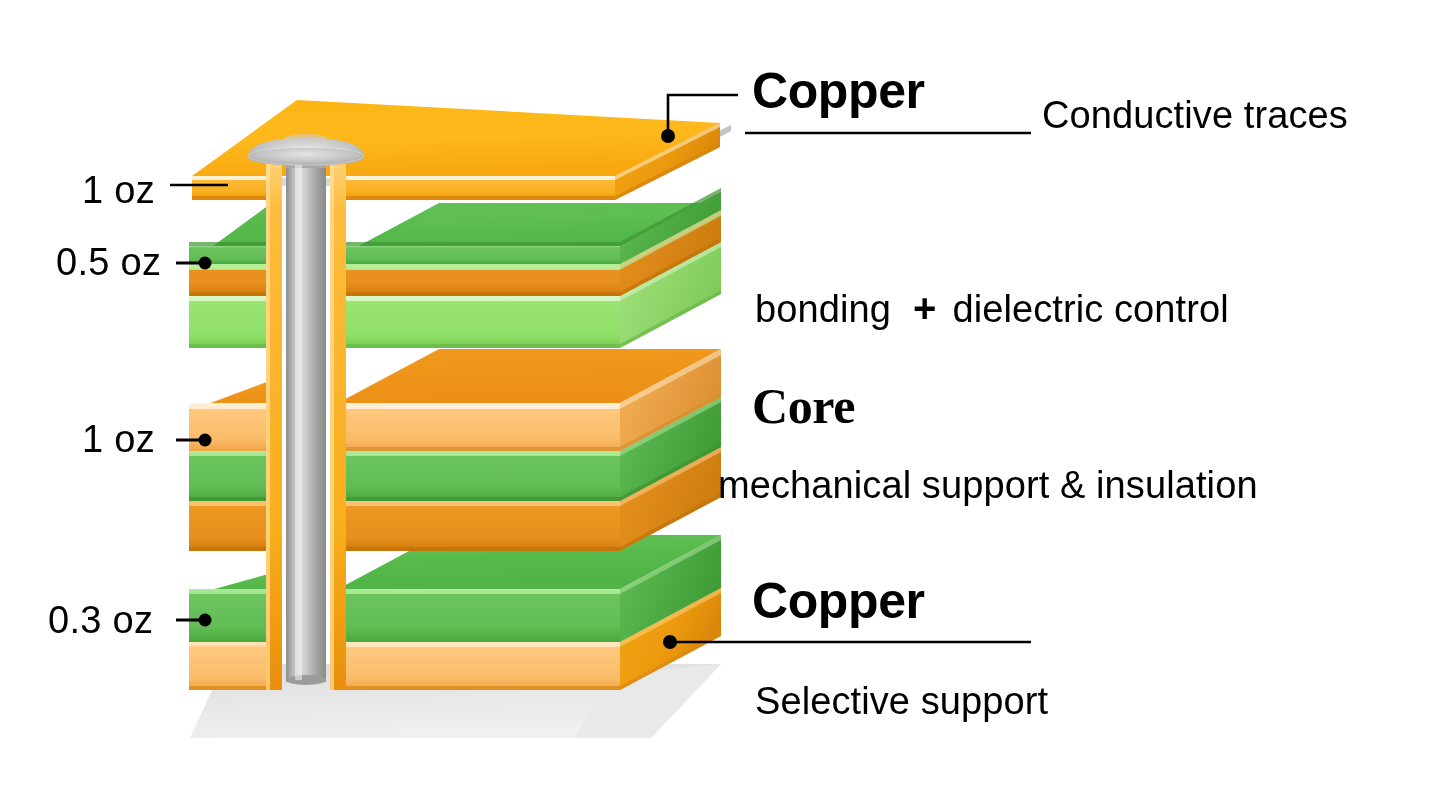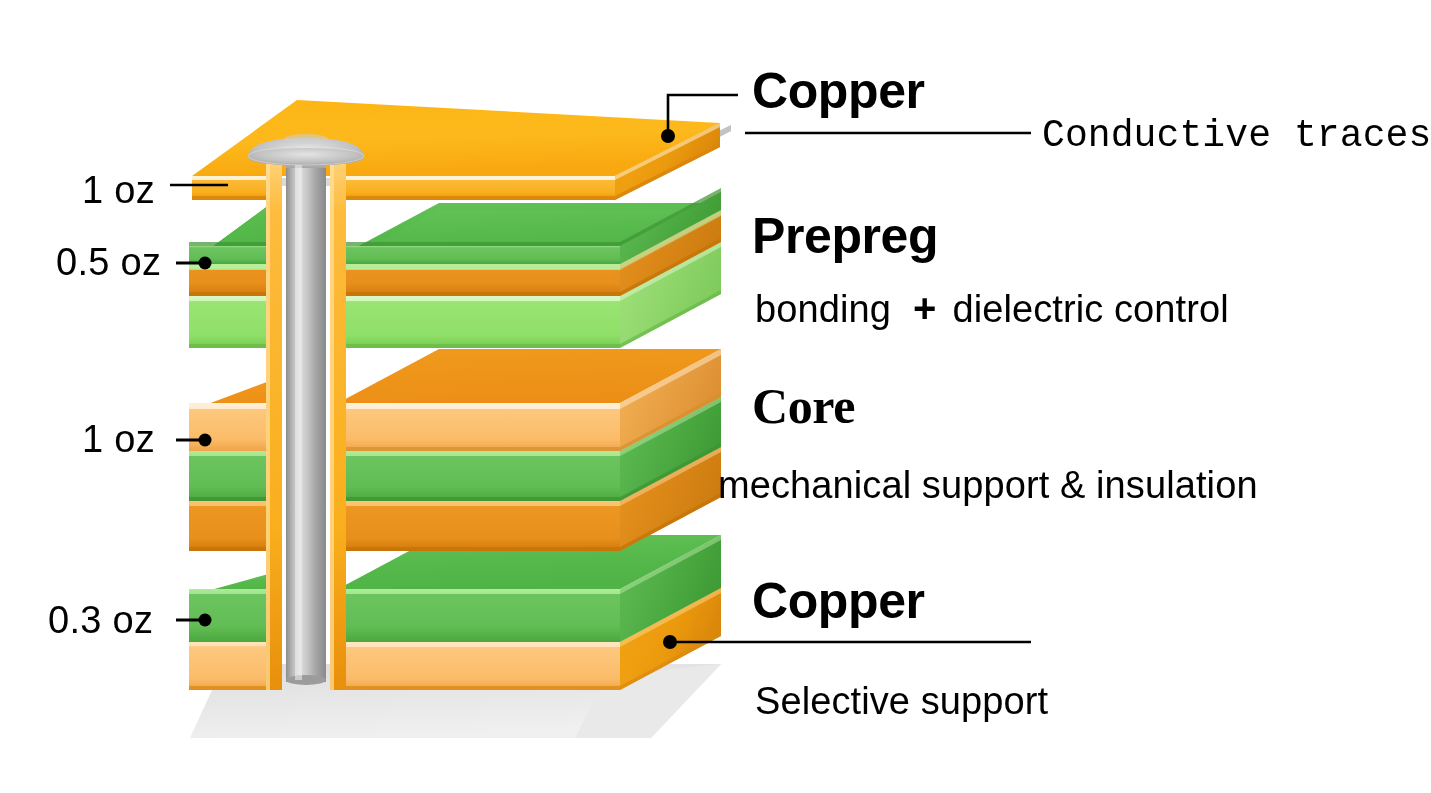--- a/index.html
+++ b/index.html
@@ -390,23 +390,22 @@
 
   <div class="txt oz-label" style="left:82px; top:171px;">1 oz</div>
 
   <div class="txt oz-label" style="left:56px; top:243px;">0.5 oz</div>
 
   <div class="txt oz-label" style="left:82px; top:420px;">1 oz</div>
 
   <div class="txt oz-label" style="left:48px; top:601px;">0.3 oz</div>
 
   <div class="txt head" style="left:752px; top:66px;">Copper</div>
-  <div class="txt sub" style="left:1042px; top:117px;font-family:Liberation Mono, monospace;">Conductive traces</div>
-
-  <div class="txt head" style="left:752px; top:211px;">Prepreg</div>
+  <div class="txt sub" style="left:1042px; top:96px;">Conductive traces</div>
+
   <div class="txt sub" style="left:755px; top:288px;">
     <span>bonding</span><span class="plus" style="padding:0 16px 0 22px;">+</span><span>dielectric control</span>
   </div>
 
   <div class="txt head" style="left:752px; top:381px;font-family:Liberation Serif, serif;">Core</div>
   <div class="txt sub" style="left:718px; top:466px;">mechanical support &amp; insulation</div>
 
   <div class="txt head" style="left:752px; top:576px;">Copper</div>
   <div class="txt sub" style="left:755px; top:682px;">Selective support</div>
 

